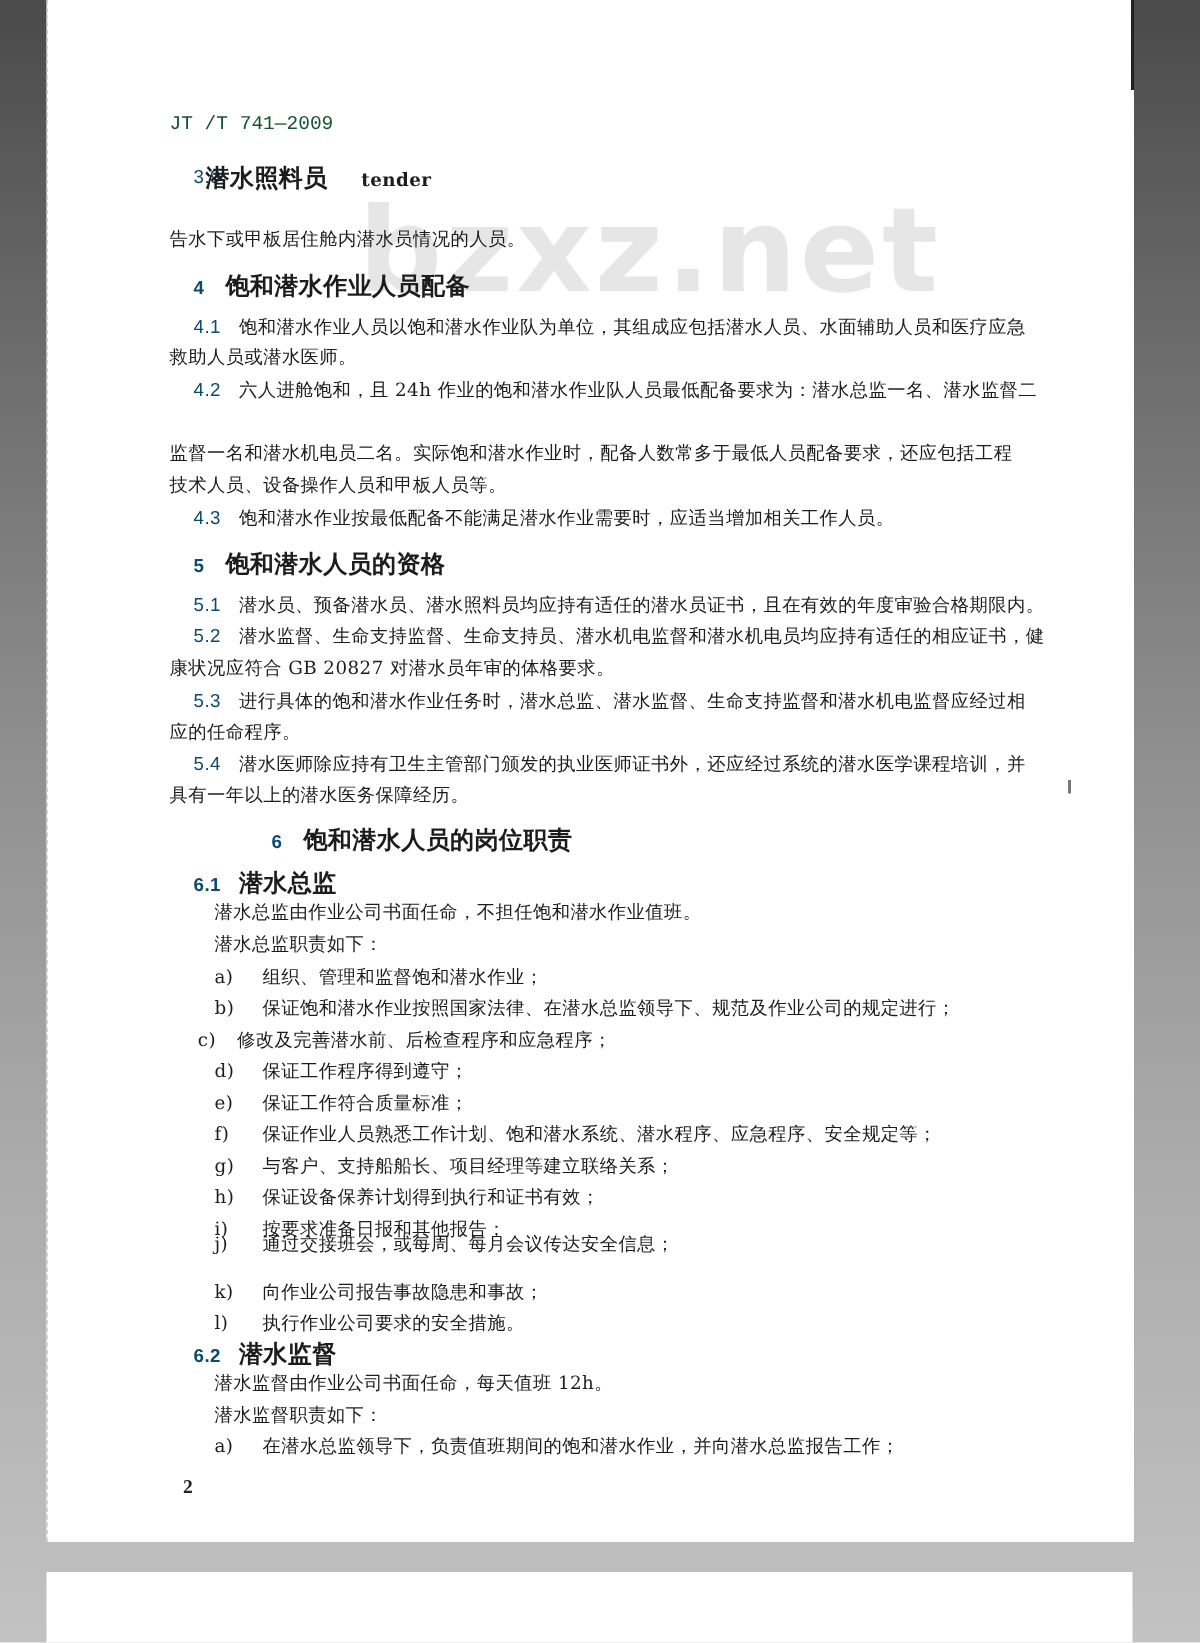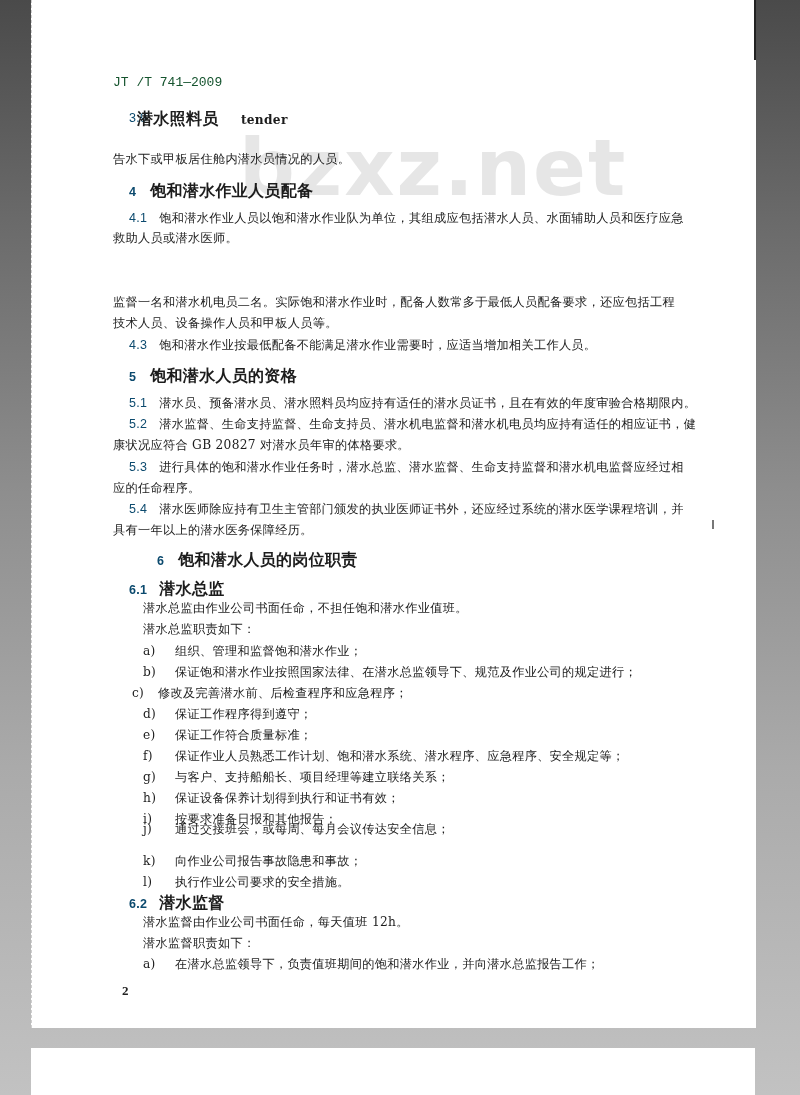--- a/index.html
+++ b/index.html
@@ -132,20 +132,23 @@
 
       <div class="line" style="left:81px; top:193px;">
         <span class="num bold">4</span><span style="display:inline-block;width:14px;"></span><span class="heading">饱和潜水作业人员配备</span>
       </div>
 
       <div class="line" style="left:81px; top:222px;">
         <span class="num">4.1</span><span style="display:inline-block;width:12px;"></span><span>饱和潜水作业人员以饱和潜水作业队为单位，其组成应包括潜水人员、水面辅助人员和医疗应急</span>
       </div>
       <div class="line" style="left:81px; top:242px;">救助人员或潜水医师。</div>
 
+      <div class="line" style="left:81px; top:264px;">
+        <span class="num">4.2</span><span style="display:inline-block;width:12px;"></span><span>六人进舱饱和，且 24h 作业的饱和潜水作业队人员最低配备要求为：潜水总监一名、潜水监督二</span>
+      </div>
       <div class="line" style="left:81px; top:306px;">监督一名和潜水机电员二名。实际饱和潜水作业时，配备人数常多于最低人员配备要求，还应包括工程</div>
       <div class="line" style="left:81px; top:327px;">技术人员、设备操作人员和甲板人员等。</div>
 
       <div class="line" style="left:81px; top:349px;">
         <span class="num">4.3</span><span style="display:inline-block;width:12px;"></span><span>饱和潜水作业按最低配备不能满足潜水作业需要时，应适当增加相关工作人员。</span>
       </div>
 
       <div class="line" style="left:81px; top:378px;">
         <span class="num bold">5</span><span style="display:inline-block;width:14px;"></span><span class="heading">饱和潜水人员的资格</span>
       </div>
@@ -164,21 +167,21 @@
       </div>
       <div class="line" style="left:81px; top:492px;">应的任命程序。</div>
 
       <div class="line" style="left:81px; top:513px;">
         <span class="num">5.4</span><span style="display:inline-block;width:12px;"></span><span>潜水医师除应持有卫生主管部门颁发的执业医师证书外，还应经过系统的潜水医学课程培训，并</span>
       </div>
       <div class="line" style="left:81px; top:534px;">具有一年以上的潜水医务保障经历。</div>
 
       <div class="speck" style="left:680px; top:530px;"></div>
 
-      <div class="line" style="left:73px; top:562px;padding-left:36px;">
+      <div class="line" style="left:97px; top:562px;padding-left:36px;">
         <span class="num bold">6</span><span style="display:inline-block;width:14px;"></span><span class="heading">饱和潜水人员的岗位职责</span>
       </div>
 
       <div class="line" style="left:81px; top:591px;">
         <span class="num bold">6.1</span><span style="display:inline-block;width:12px;"></span><span class="heading">潜水总监</span>
       </div>
       <div class="line" style="left:111px; top:612px;">潜水总监由作业公司书面任命，不担任饱和潜水作业值班。</div>
       <div class="line" style="left:111px; top:633px;">潜水总监职责如下：</div>
 
       <div class="line" style="left:111px; top:655px;"><span class="item-letter">a)</span><span style="display:inline-block;width:8px;"></span><span>组织、管理和监督饱和潜水作业；</span></div>

